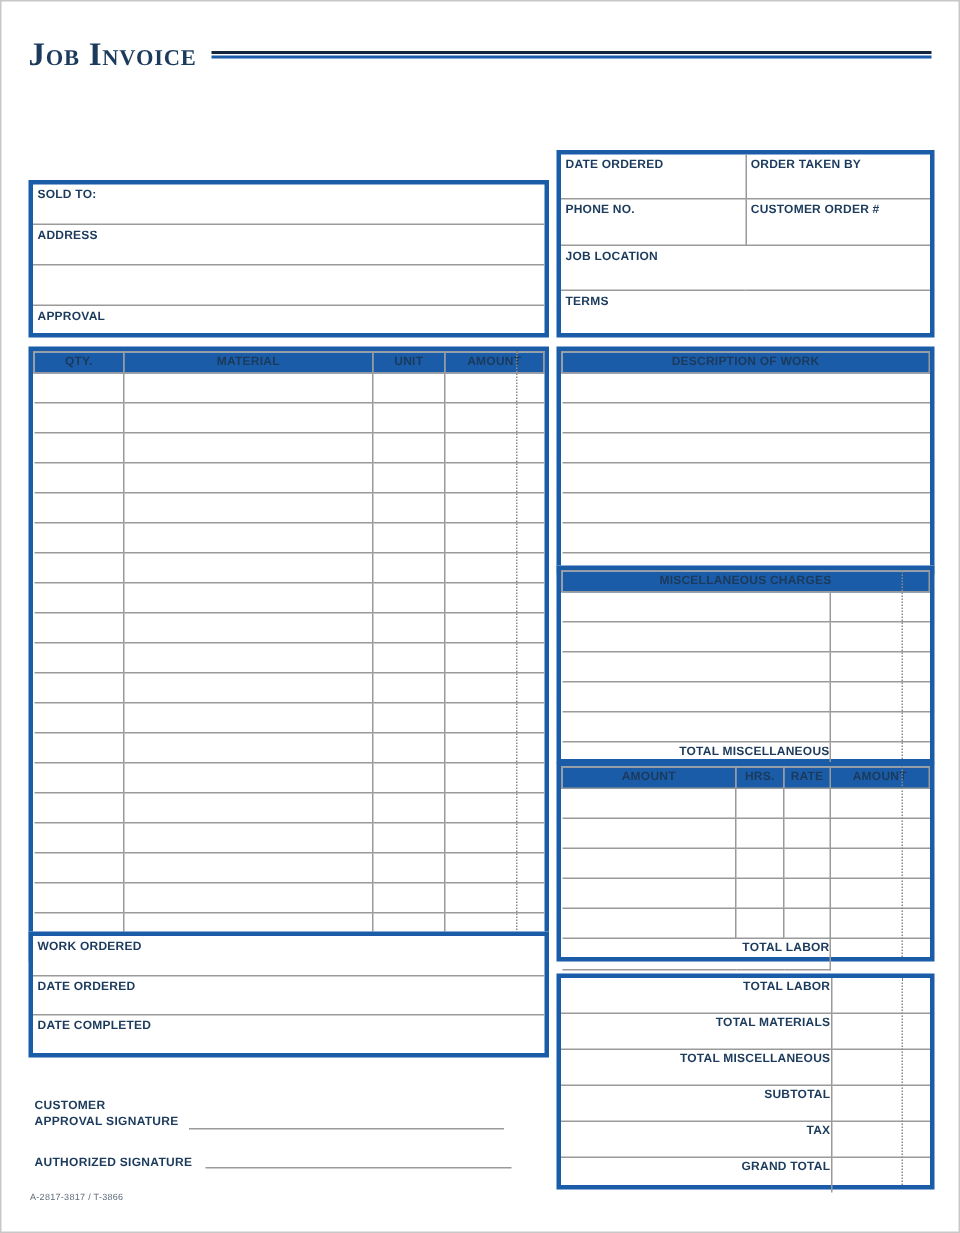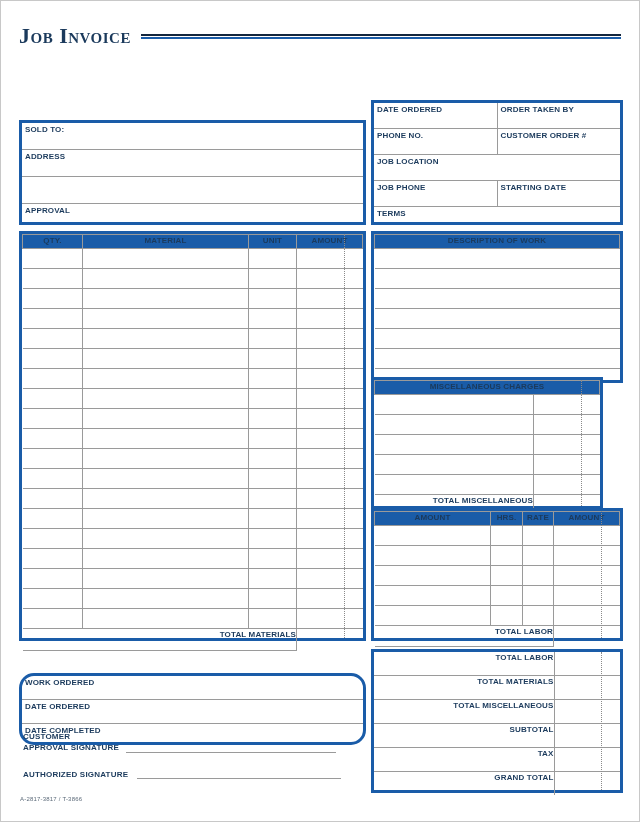--- a/index.html
+++ b/index.html
@@ -213,28 +213,20 @@
         <td class="nb-r" style="height:25px;">
           <span class="lbl">CUSTOMER ORDER #</span>
         </td>
       </tr>
       <tr>
         <td class="nb-l nb-r" colspan="2" style="height:25px;">
           <span class="lbl">JOB LOCATION</span>
         </td>
       </tr>
       <tr>
-        <td class="nb-l" style="height:25px;">
-          <span class="lbl">JOB PHONE</span>
-        </td>
-        <td class="nb-r" style="height:25px;">
-          <span class="lbl">STARTING DATE</span>
-        </td>
-      </tr>
-      <tr>
         <td class="nb-l nb-r nb-b" colspan="2" style="height:24px;">
           <span class="lbl">TERMS</span>
         </td>
       </tr>
     </tbody>
       </table>
   </div>
 
   <div class="bluebox" style="left:18px; top:230px; width:347px; height:410px;">
     <table class="table">
@@ -406,21 +398,21 @@
           <tr>
             <td class="nb-l nb-r" style="height: 19px;"></td>
           </tr>
           <tr>
             <td class="nb-l nb-r nb-b" style="height: 19px;"></td>
           </tr>
         </tbody>
     </table>
   </div>
 
-  <div class="bluebox" style="left:370px; top:376px; width:232px; height:132px;">
+  <div class="bluebox" style="left:370px; top:376px; width:252px; height:132px;">
     <table class="table">
       <colgroup>
         <col>
         <col style="width:66px;">
       </colgroup>
       <tbody>
           <tr>
         <th class="hdr" colspan="2" style="height:13px;">MISCELLANEOUS CHARGES</th>
       </tr>
       </tbody>
@@ -511,21 +503,21 @@
         <td class="nb-l tot" colspan="3" style="height:20px;">
           <span>TOTAL LABOR</span>
         </td>
         <td class="nb-r nb-b" style="height:20px;"></td>
       </tr>
     </tbody>
       </table>
     <div class="cents" style="right:18px;"></div>
   </div>
 
-  <div class="bluebox" style="left:18px; top:672px; width:347px; height:72px;border-radius:15px;">
+  <div class="bluebox" style="left:18px; top:620px; width:347px; height:84px;">
     <table class="table">
       <tbody>
           <tr>
         <td class="nb-t nb-l nb-r" style="height:23px;">
           <span class="lbl">WORK ORDERED</span>
         </td>
       </tr>
       <tr>
         <td class="nb-l nb-r" style="height:23px;">
           <span class="lbl">DATE ORDERED</span>

